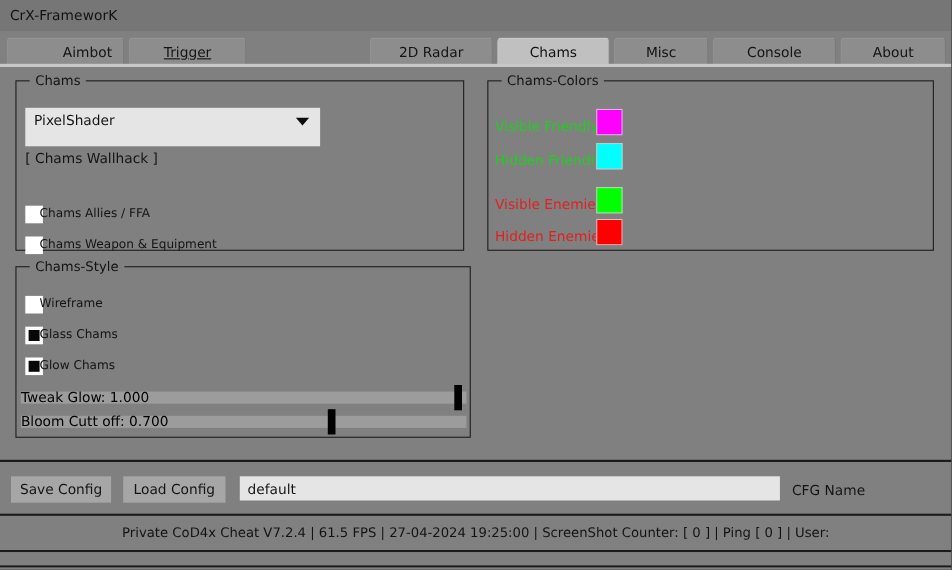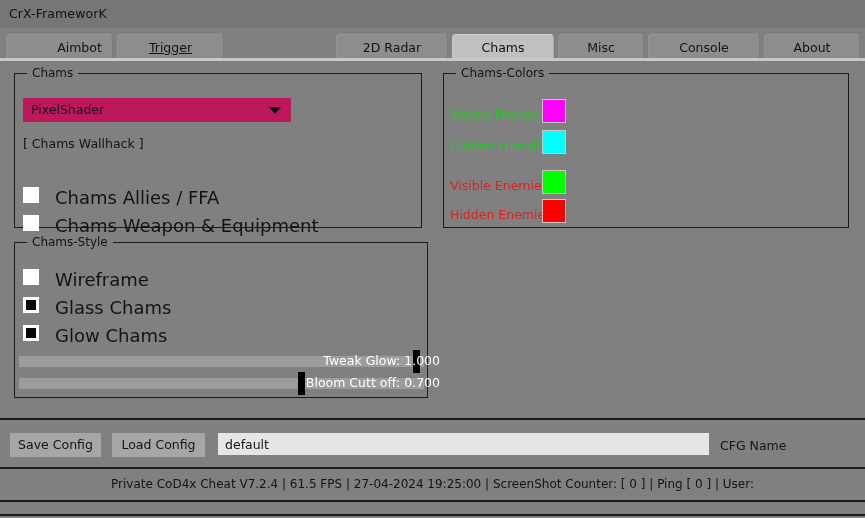--- a/index.html
+++ b/index.html
@@ -99,22 +99,22 @@
     padding: 0 5px;
     background: #808080;
     font-size: 12px;
     color: #131313;
     white-space: nowrap;
   }
 
   
   .combo {
     position: absolute;
-    height: 24px;
-    background: #be185d;
+    height: 35px;
+    background: #e5e5e5;
     box-sizing: border-box;
     cursor: default;
   }
   .combo .combo-text {
     position: absolute;
     left: 8px;
     top: 4px;
     font-size: 12.5px;
     color: #141414;
   }
@@ -150,23 +150,23 @@
   }
   .checkbox.checked::after {
     content: "";
     position: absolute;
     left: 3px; top: 3px;
     width: 10px; height: 10px;
     background: #080808;
   }
   .checkrow .cb-label {
     position: absolute;
-    left: 32px;
+    left: 13px;
     top: 0px;
-    font-size: 18px;
+    font-size: 11px;
     color: #131313;
     white-space: nowrap;
   }
 
   
   .slider {
     position: absolute;
     height: 11px;
     background: #9c9c9c;
     cursor: default;
@@ -174,24 +174,23 @@
   .slider .handle {
     position: absolute;
     top: -6px;
     width: 7px;
     height: 23px;
     background: #000000;
   }
   .slider-caption {
     position: absolute;
     font-size: 12.5px;
-    color: #ffffff;
+    color: #000000;
     white-space: nowrap;
-    text-align: right;
-    padding-left: 16px;
+    text-align: left;
   }
 
   
   .colorrow-label {
     position: absolute;
     font-size: 12.5px;
     white-space: nowrap;
     font-weight: normal;
   }
   .swatch {

